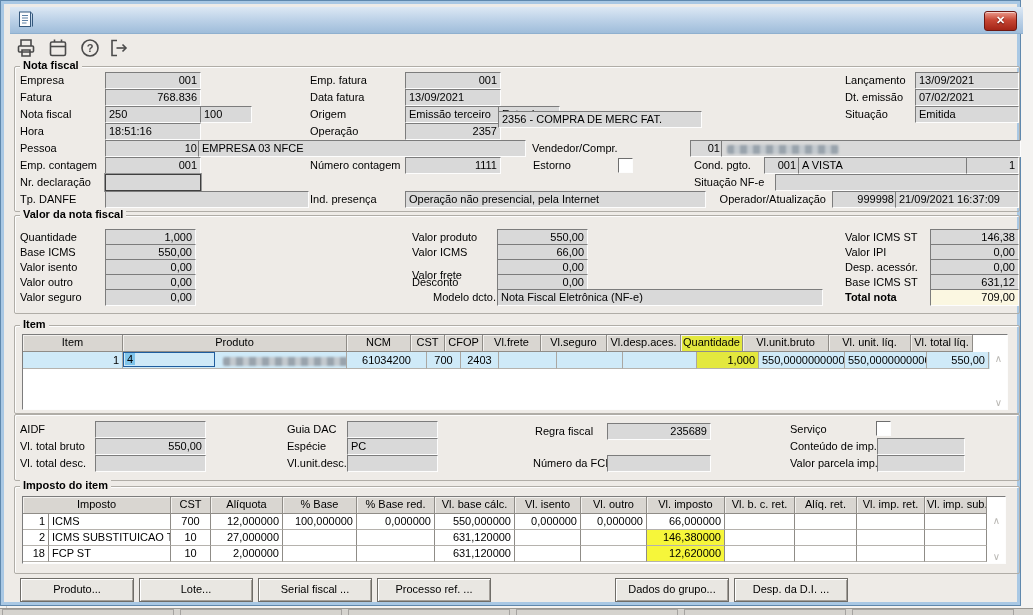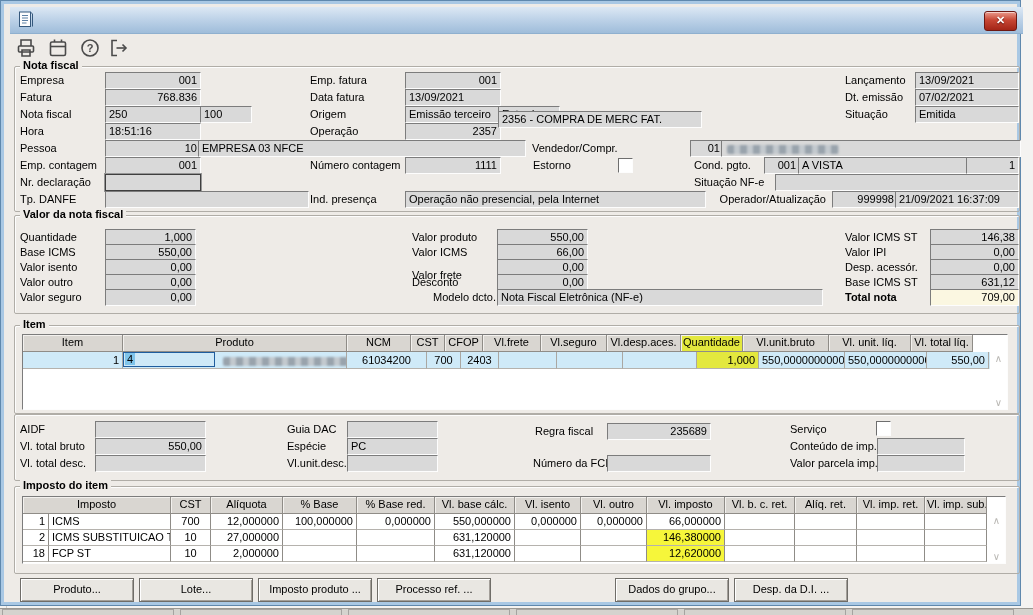--- a/index.html
+++ b/index.html
@@ -356,18 +356,18 @@
     </div>
 
     <div class="gutter" style="top:17px">
       <div class="scru">∧</div>
       <div class="scrd">∨</div>
     </div>
   </div>
 
   <div class="btn" style="left:20px">Produto...</div>
   <div class="btn" style="left:139px">Lote...</div>
-  <div class="btn" style="left:258px">Imposto produto ...</div>
+  <div class="btn" style="left:258px">Serial fiscal ...</div>
   <div class="btn" style="left:377px">Processo ref. ...</div>
   <div class="btn" style="left:615px">Dados do grupo...</div>
   <div class="btn" style="left:734px">Desp. da D.I. ...</div>
 
 </div>
 
 </body></html>

